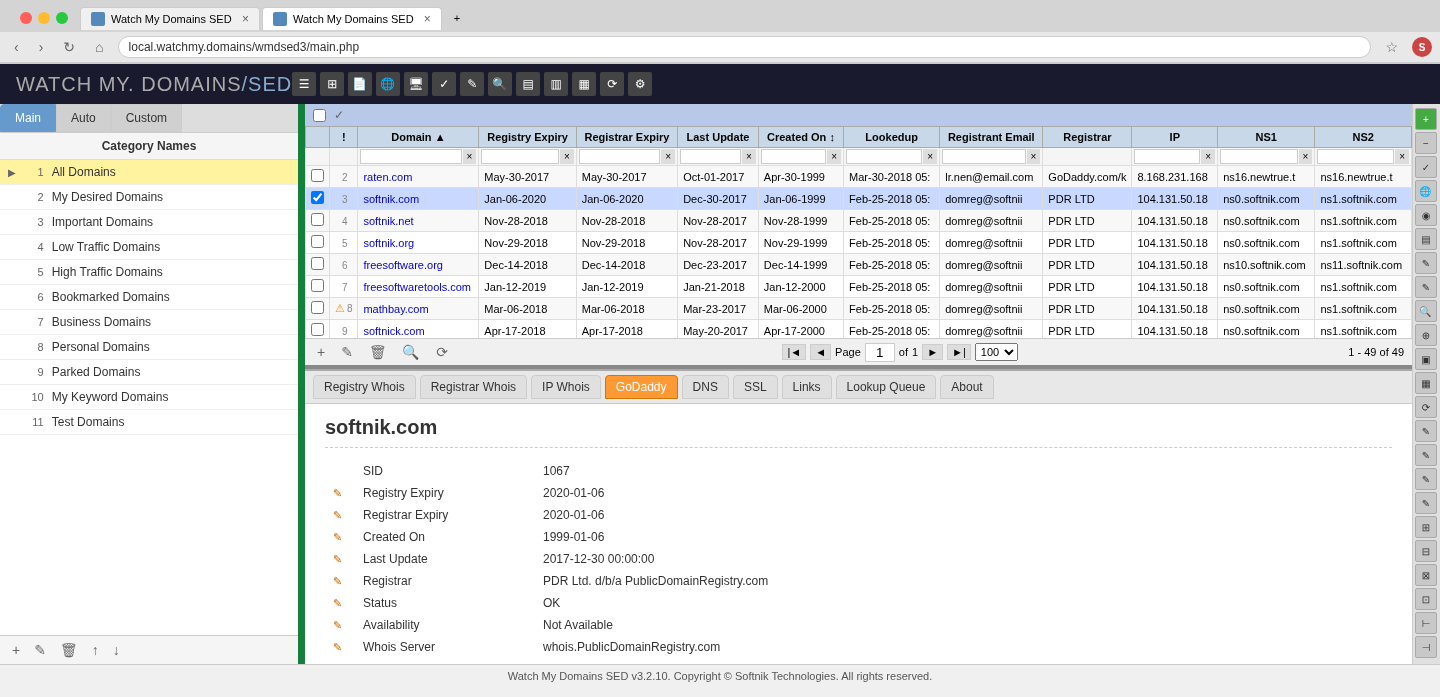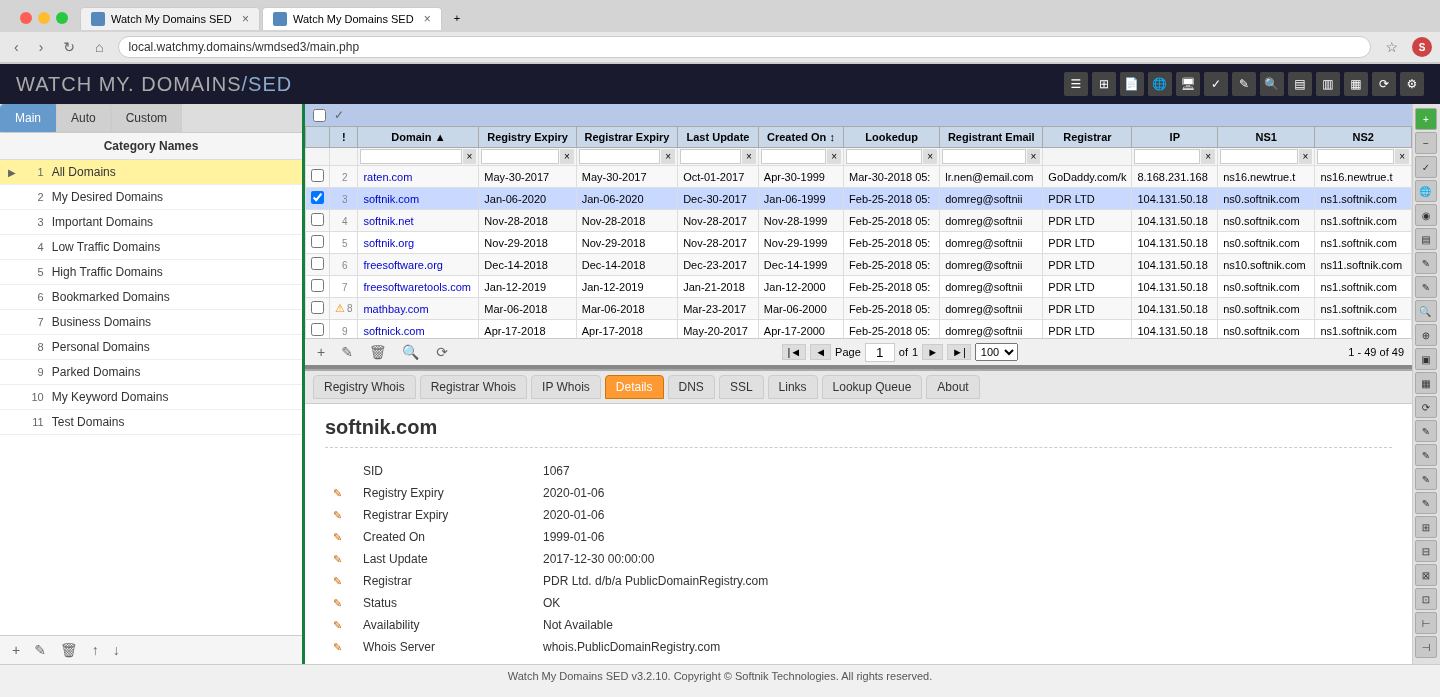--- a/index.html
+++ b/index.html
@@ -16,31 +16,31 @@
     .tl-red { background: #ff5f57; width: 12px; height: 12px; border-radius: 50%; }
     .tl-yellow { background: #febc2e; width: 12px; height: 12px; border-radius: 50%; }
     .tl-green { background: #28c840; width: 12px; height: 12px; border-radius: 50%; }
 
     .browser-top { display: flex; align-items: center; background: #e8e8e8; padding: 4px 8px; gap: 8px; border-bottom: 1px solid #ccc; }
     .nav-btn { background: none; border: none; font-size: 14px; color: #666; cursor: pointer; padding: 2px 6px; }
     .url-bar { flex: 1; background: white; border: 1px solid #ccc; border-radius: 12px; padding: 3px 10px; font-size: 12px; color: #333; }
 
     
     .app-container { display: flex; flex-direction: column; height: calc(697px - 74px); }
-    .app-header { background: #1a1a2e; padding: 8px 16px; display: flex; align-items: center; justify-content: space-between; }
+    .app-header { background: #1a1a2e; padding: 8px 16px; display: flex; align-items: center; }
     .app-logo { color: white; font-size: 20px; font-weight: bold; letter-spacing: 1px; }
     .app-logo span { color: #aaa; font-weight: normal; }
     .header-icons { display: flex; gap: 4px; }
     .header-icon-btn { background: #444; border: none; width: 24px; height: 24px; display: flex; align-items: center; justify-content: center; cursor: pointer; color: white; font-size: 12px; border-radius: 2px; }
 
     
     .main-content { display: flex; flex: 1; overflow: hidden; }
 
     
-    .sidebar { width: 305px; background: white; border-right: 3px solid #15803d; display: flex; flex-direction: column; overflow: hidden; }
+    .sidebar { width: 305px; background: white; border-right: 7px solid #15803d; display: flex; flex-direction: column; overflow: hidden; }
     .sidebar-tabs { display: flex; background: #ddd; border-bottom: 1px solid #ccc; }
     .sidebar-tab { padding: 6px 14px; cursor: pointer; border: 1px solid #ccc; background: #d0d0d0; font-size: 12px; color: #333; }
     .sidebar-tab.active { background: #6699cc; color: white; border-color: #6699cc; }
     .sidebar-tab:first-child { border-radius: 4px 0 0 0; }
     .category-header { text-align: center; padding: 6px; font-weight: bold; font-size: 12px; background: #f5f5f5; border-bottom: 1px solid #ddd; color: #333; }
     .sidebar-list { flex: 1; overflow-y: auto; }
     .sidebar-item { display: flex; align-items: center; padding: 5px 8px; cursor: pointer; border-bottom: 1px solid #eee; gap: 8px; }
     .sidebar-item.active { background: #fff3a0; }
     .sidebar-item .num { width: 20px; text-align: right; color: #666; font-size: 11px; }
     .sidebar-item .label { flex: 1; font-size: 12px; color: #333; }
@@ -478,21 +478,21 @@
           <span>1 - 49 of 49</span>
         </div>
       </div>
 
       <div style="display:flex; flex-direction:column; flex-shrink:0;">
         <div style="height:4px; background:#888; cursor:row-resize;"></div>
         <div class="detail-tabs">
           <div class="detail-tab">Registry Whois</div>
           <div class="detail-tab">Registrar Whois</div>
           <div class="detail-tab">IP Whois</div>
-          <div class="detail-tab active">Details</div>
+          <div class="detail-tab active">GoDaddy</div>
           <div class="detail-tab">DNS</div>
           <div class="detail-tab">SSL</div>
           <div class="detail-tab">Links</div>
           <div class="detail-tab">Lookup Queue</div>
           <div class="detail-tab">About</div>
         </div>
         <div class="detail-panel">
           <div class="detail-domain-name">softnik.com</div>
           <table class="detail-table">
             <tbody>

